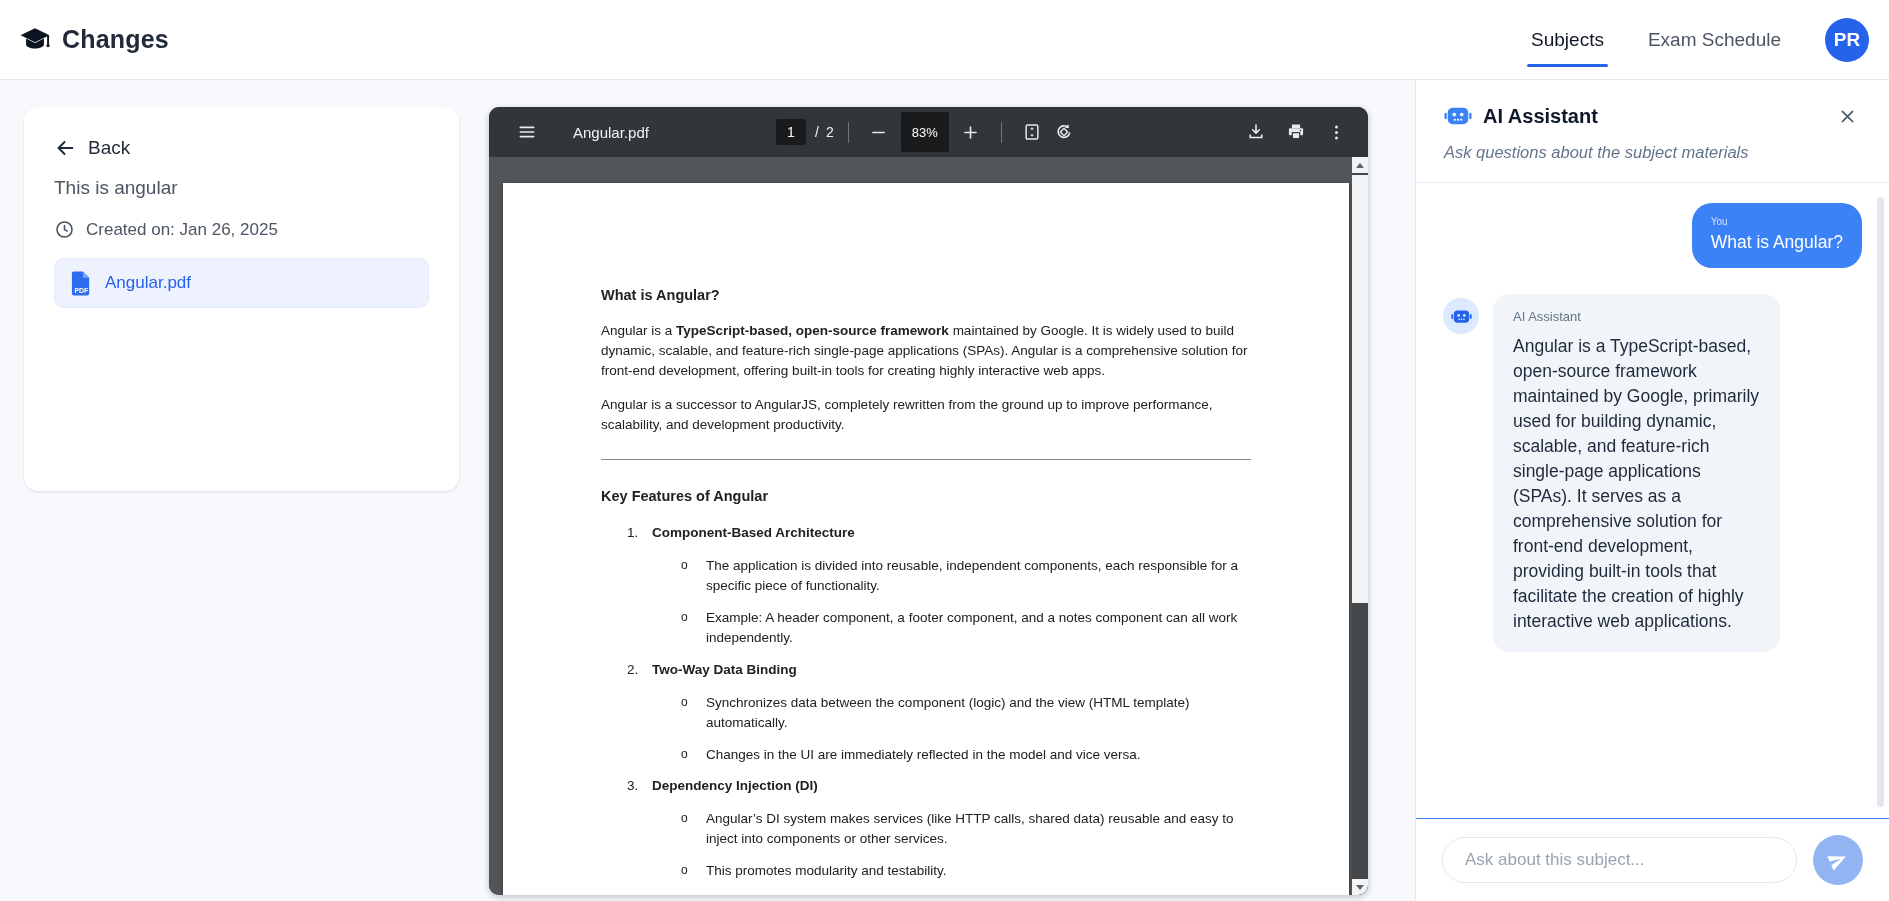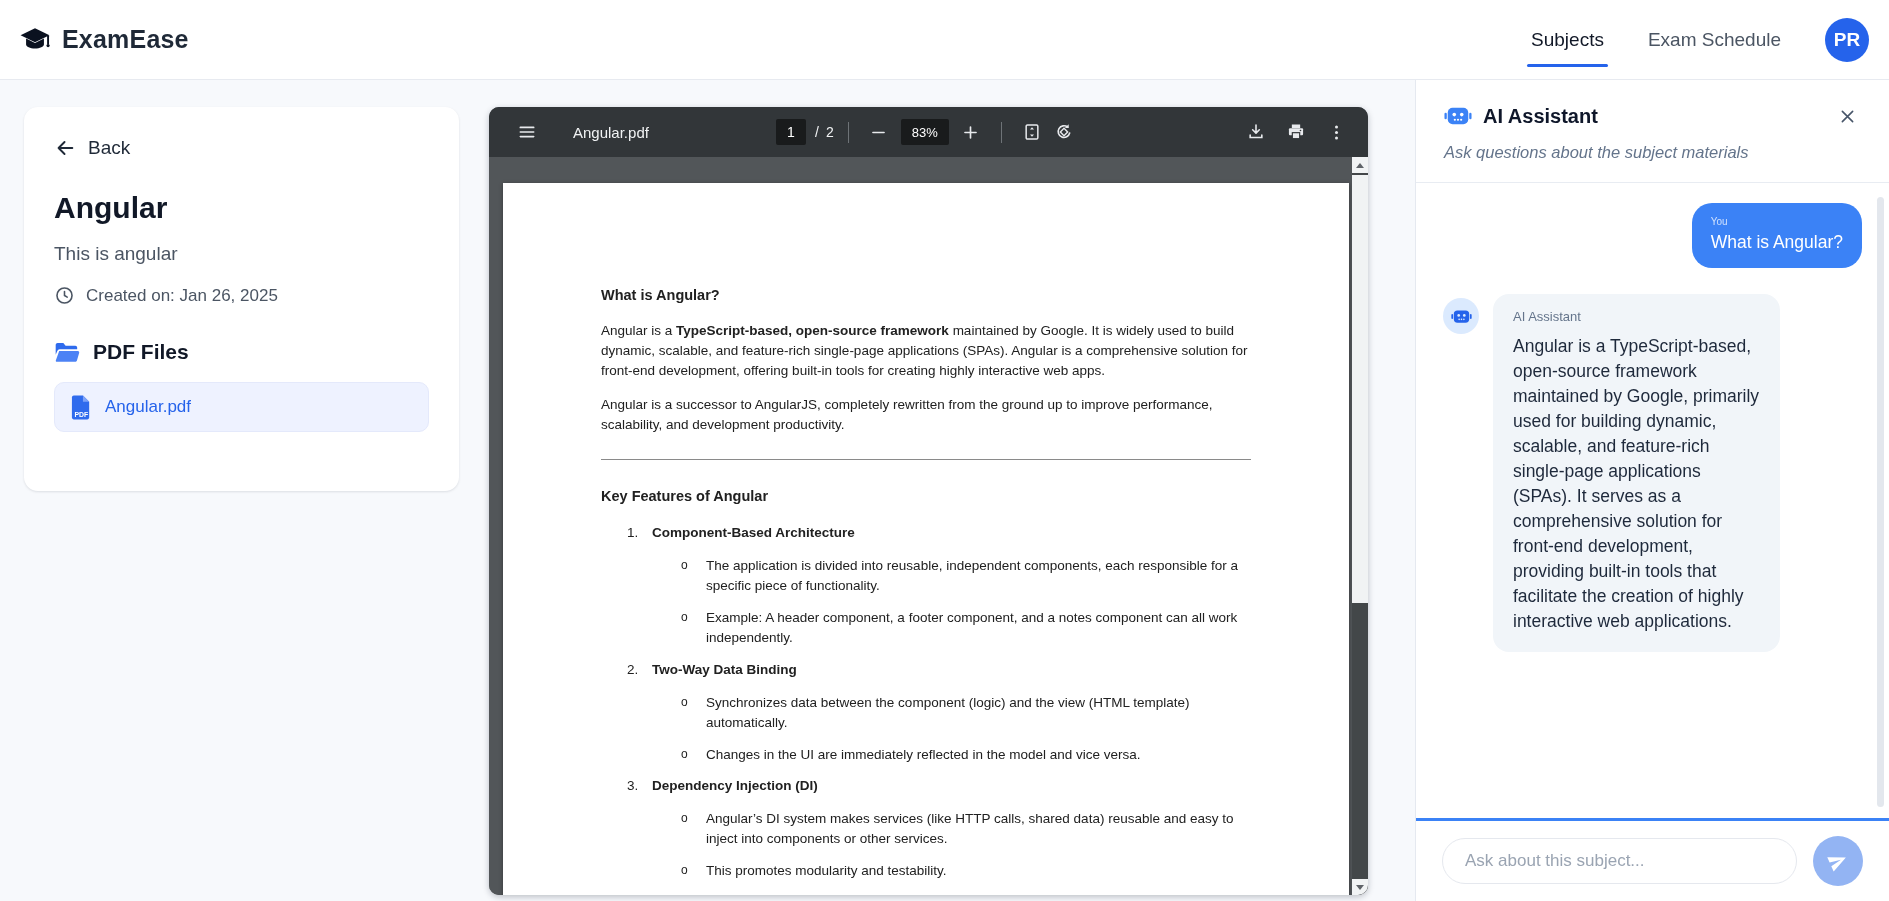--- a/index.html
+++ b/index.html
@@ -42,21 +42,21 @@
   .tb-left { display:flex; align-items:center; padding-left:22px; width:287px; }
   .tb-title { margin-left:30px; font-size:15px; color:#f1f3f4; font-weight:500; white-space:nowrap; }
   .tb-center { display:flex; align-items:center; }
   .tb-right { margin-left:auto; display:flex; align-items:center; gap:8px; padding-right:16px; }
   .tb-btn { width:32px; height:32px; display:flex; align-items:center; justify-content:center;
     border:none; background:transparent; cursor:pointer; border-radius:50%; }
   .page-box { min-width:30px; height:26px; background:#191b1c; border-radius:2px; color:#fff;
     font-size:14px; display:flex; align-items:center; justify-content:center; padding:0 6px; cursor:text; }
   .page-total { display:flex; gap:7px; margin-left:9px; font-size:14px; color:#f1f3f4; }
   .tb-sep { width:1px; height:21px; background:#6e7377; margin:0 14px; }
-  .zoom-box { min-width:48px; height:26px; background:#191b1c; border-radius:2px; color:#fff;
+  .zoom-box { min-width:48px; height:40px; background:#191b1c; border-radius:2px; color:#fff;
     font-size:13px; display:flex; align-items:center; justify-content:center; margin:0 6px; cursor:text; }
 
   .viewer-body { position:relative; height:738px; background:#525659; overflow:hidden; }
   .pdf-page { position:absolute; left:14px; top:26px; width:846px; height:1100px; background:#fff;
     box-shadow:0 1px 4px rgba(0,0,0,.35); padding:102px 98px 0 98px; color:#212121; }
 
   .doc { font-size:13.5px; line-height:1.48; }
   .doc-h { font-size:14.5px; font-weight:700; margin-bottom:15px; }
   .doc p { margin-bottom:14px; }
   .doc hr { border:none; border-top:1px solid #8a8a8a; margin:24px 0 26px 0; }
@@ -94,71 +94,63 @@
   .bubble-user .who { font-size:10px; color:#cfe0fd; }
   .bubble-user .txt { margin-top:5px; font-size:17.5px; }
   .msg-ai { display:flex; align-items:flex-start; margin-top:26px; gap:14px; }
   .ai-avatar { width:36px; height:36px; border-radius:50%; background:#dbeafe; flex:none;
     display:flex; align-items:center; justify-content:center; margin-top:4px; }
   .bubble-ai { background:#f1f5f9; border-radius:16px; padding:15px 20px 18px 20px; width:287px; }
   .bubble-ai .who { font-size:13px; color:#64748b; }
   .bubble-ai .txt { margin-top:10px; font-size:17.5px; color:#1e293b; line-height:1.43; }
   .chat-scrollbar { position:absolute; top:14px; right:5px; width:7px; height:96%; background:#e3e7ed; border-radius:4px; cursor:grab; }
 
-  .ai-input-bar { height:83px; border-top:3px solid #3b82f6; display:flex; align-items:center; gap:16px; padding:0 26px; }
+  .ai-input-bar { height:83px; border-top:1px solid #3b82f6; display:flex; align-items:center; gap:16px; padding:0 26px; }
   .ai-input { flex:1; height:46px; border:1.5px solid #e5e8ee; border-radius:9999px; padding:0 22px;
     font-size:17px; color:#1e293b; outline:none; font-family:inherit; }
   .ai-input::placeholder { color:#9aa4b2; }
   .send-btn { width:50px; height:50px; border-radius:50%; border:none; background:#93b4f3;
     display:flex; align-items:center; justify-content:center; cursor:pointer; flex:none; }
 </style>
 </head>
 <body>
 
 <header class="navbar">
   <div class="logo">
     <svg width="34" height="27" viewBox="0 0 32 25">
       <path d="M16 2 2.4 8.6 16 15.2 29.6 8.6Z" fill="#0b1220"></path>
       <path d="M7.6 11.6v5.5c0 2.1 3.8 3.8 8.4 3.8s8.4-1.7 8.4-3.8v-5.5L16 15.7Z" fill="#0b1220"></path>
       <path d="M28.3 9.4v7.1" stroke="#0b1220" stroke-width="1.8" stroke-linecap="round"></path>
       <circle cx="28.3" cy="18.2" r="1.5" fill="#0b1220"></circle>
     </svg>
-    <span class="logo-name">ExamEase</span>
+    <span class="logo-name">Changes</span>
   </div>
   <nav class="nav-right">
     <a class="nav-link active">Subjects</a>
     <a class="nav-link">Exam Schedule</a>
     <div class="avatar">PR</div>
   </nav>
 </header>
 
 <div class="main">
 
   <aside class="card">
     <div class="back">
       <svg width="22" height="22" viewBox="0 0 24 24">
         <path d="M20 12H5M11.5 18.5 5 12l6.5-6.5" fill="none" stroke="#1f2937" stroke-width="2.1" stroke-linecap="round" stroke-linejoin="round"></path>
       </svg>
       <span>Back</span>
     </div>
-    <h1 class="subject-title">Angular</h1>
     <p class="subject-desc">This is angular</p>
     <div class="created-row">
       <svg width="21" height="21" viewBox="0 0 24 24">
         <circle cx="12" cy="12" r="8.6" fill="none" stroke="#4b5563" stroke-width="1.8"></circle>
         <path d="M12 7.4V12l3.1 1.9" fill="none" stroke="#4b5563" stroke-width="1.8" stroke-linecap="round"></path>
       </svg>
       <span>Created on: Jan 26, 2025</span>
-    </div>
-    <div class="files-head">
-      <svg width="27" height="23" viewBox="0 0 24 20">
-        <path d="M1.5 3.2c0-1 .8-1.7 1.7-1.7h5.1l2 2.4h8.6c1 0 1.7.8 1.7 1.7v1.6H5a2.2 2.2 0 0 0-2.1 1.5L1.5 12Z" fill="#2f6bed"></path>
-        <path d="M4.6 8.6h16.6c.8 0 1.4.8 1.2 1.6l-2 6.9c-.2.7-.9 1.2-1.6 1.2H2.6c-.7 0-1.2-.7-1-1.3Z" fill="#4c82f5"></path>
-      </svg>
-      <span>PDF Files</span>
     </div>
     <div class="file-row">
       <svg width="23" height="27" viewBox="0 0 24 28">
         <path d="M4 1.5h9.5L20 8v16.5c0 1.1-.9 2-2 2H4c-1.1 0-2-.9-2-2v-21c0-1.1.9-2 2-2Z" fill="#2f6bed"></path>
         <path d="M13.5 1.5 20 8h-6.5Z" fill="#7ea3f7"></path>
         <text x="4.6" y="24" font-size="7.2" font-weight="bold" fill="#ffffff">PDF</text>
       </svg>
       <span class="file-name">Angular.pdf</span>
     </div>
   </aside>

